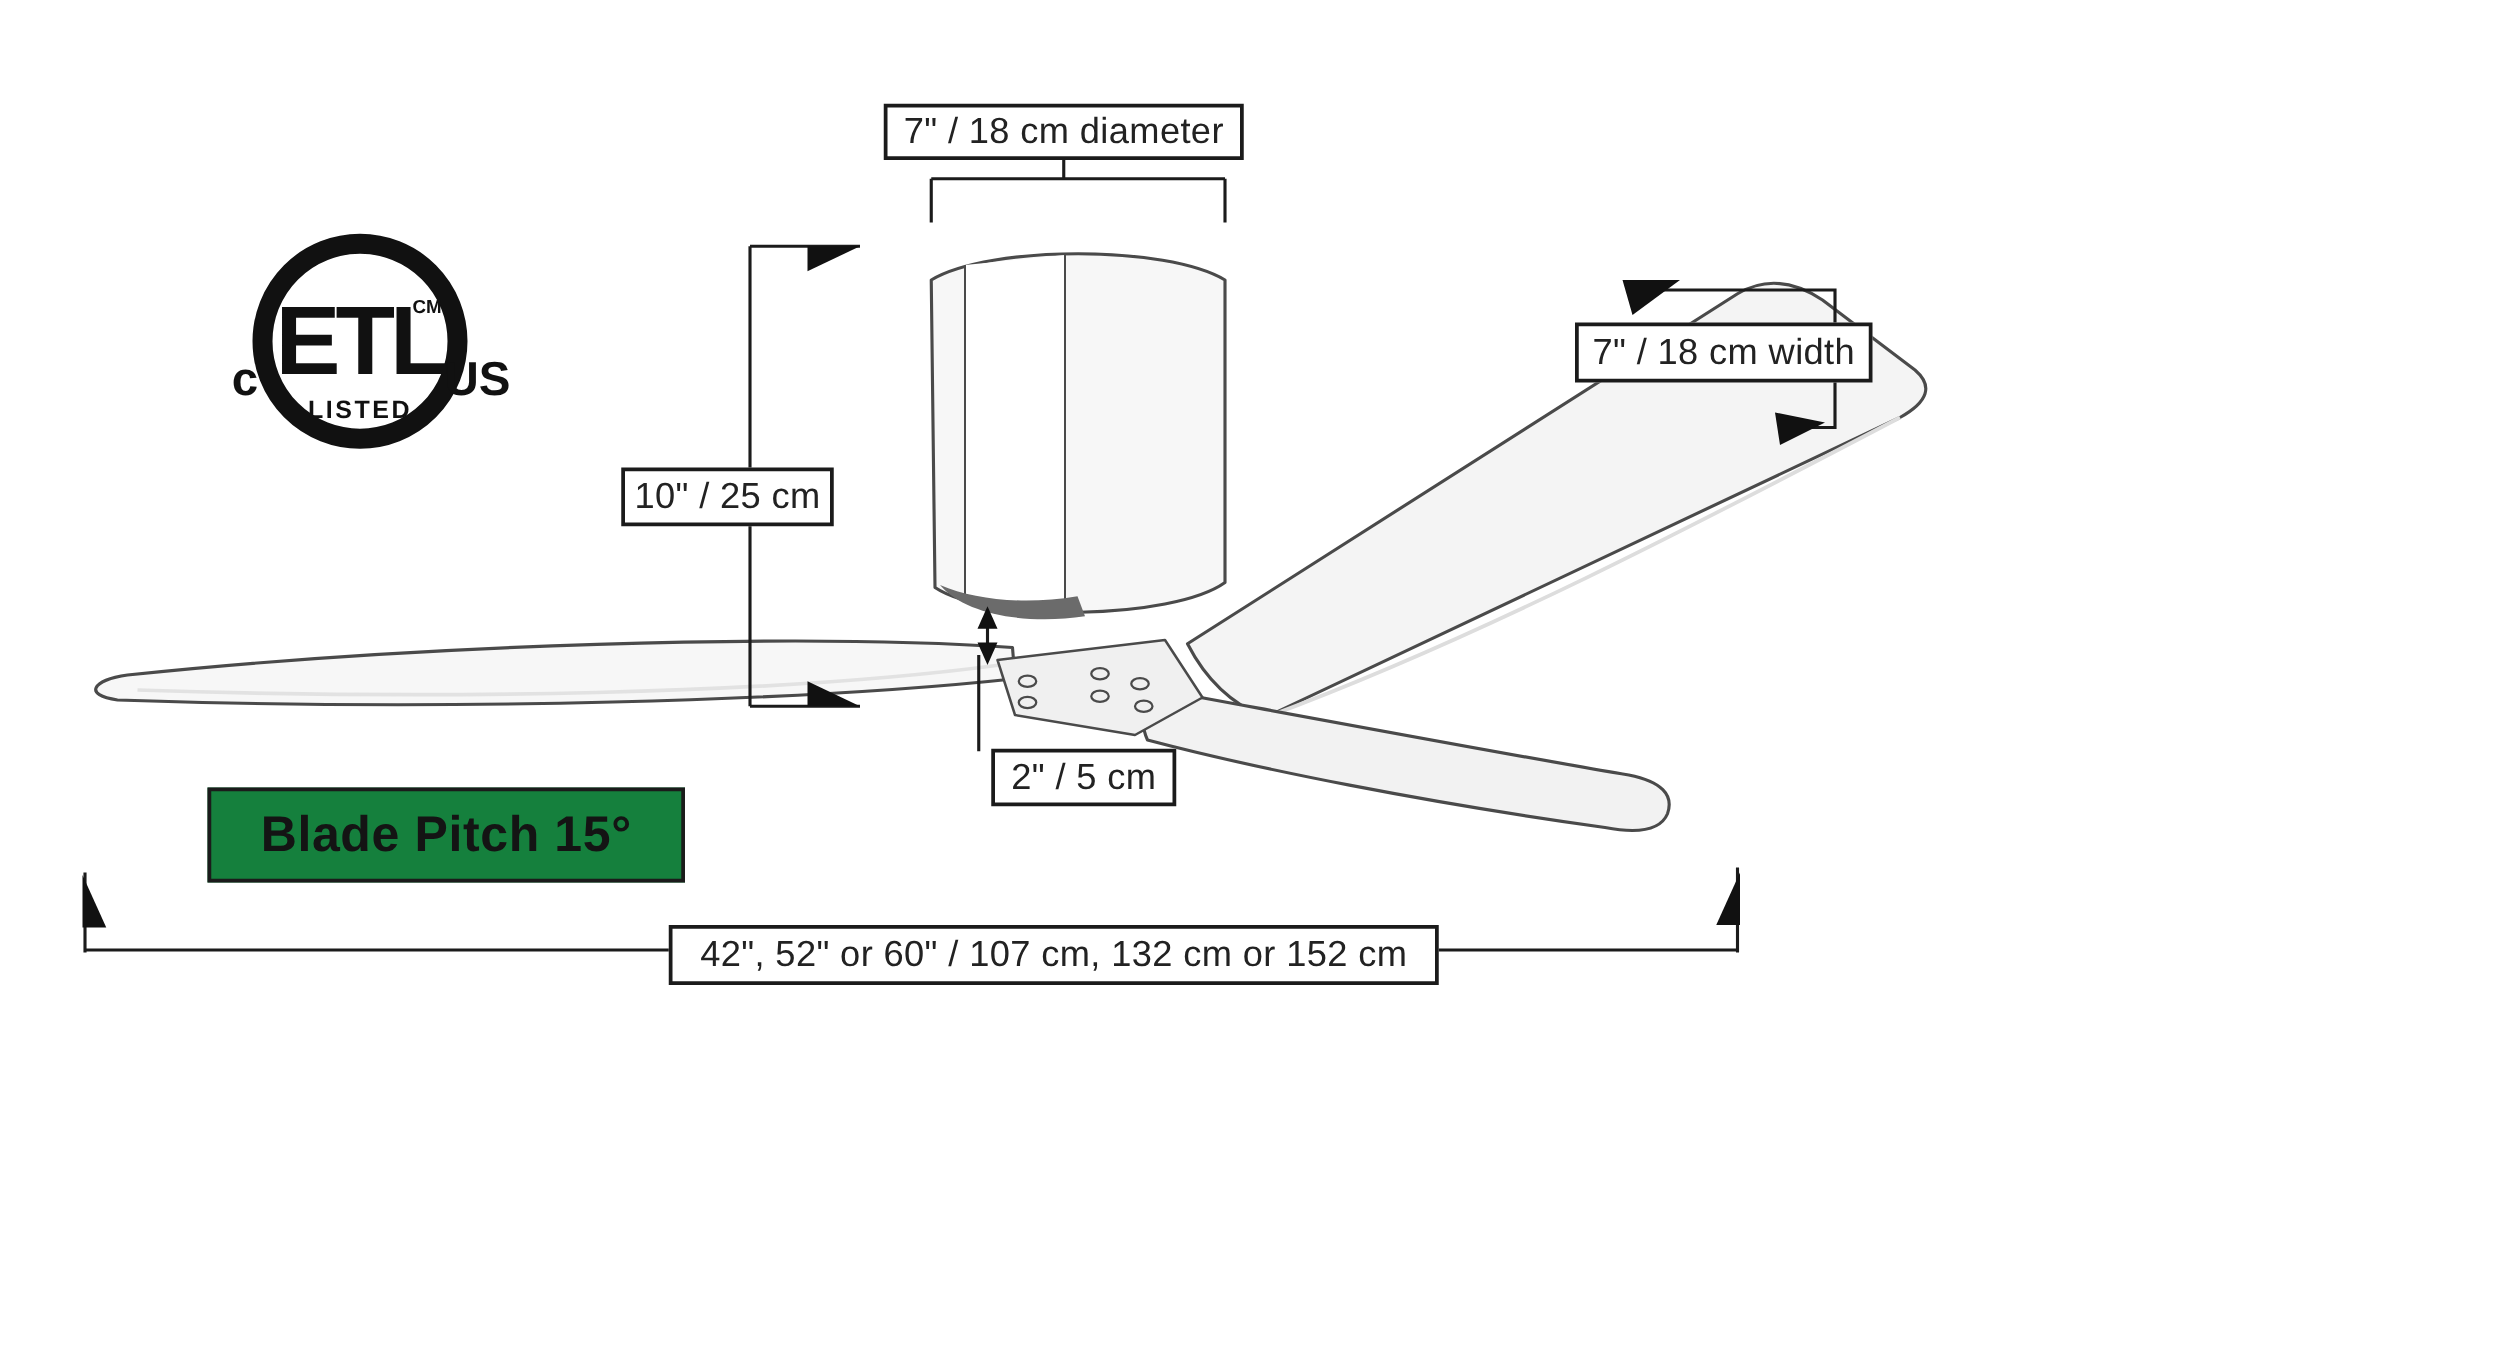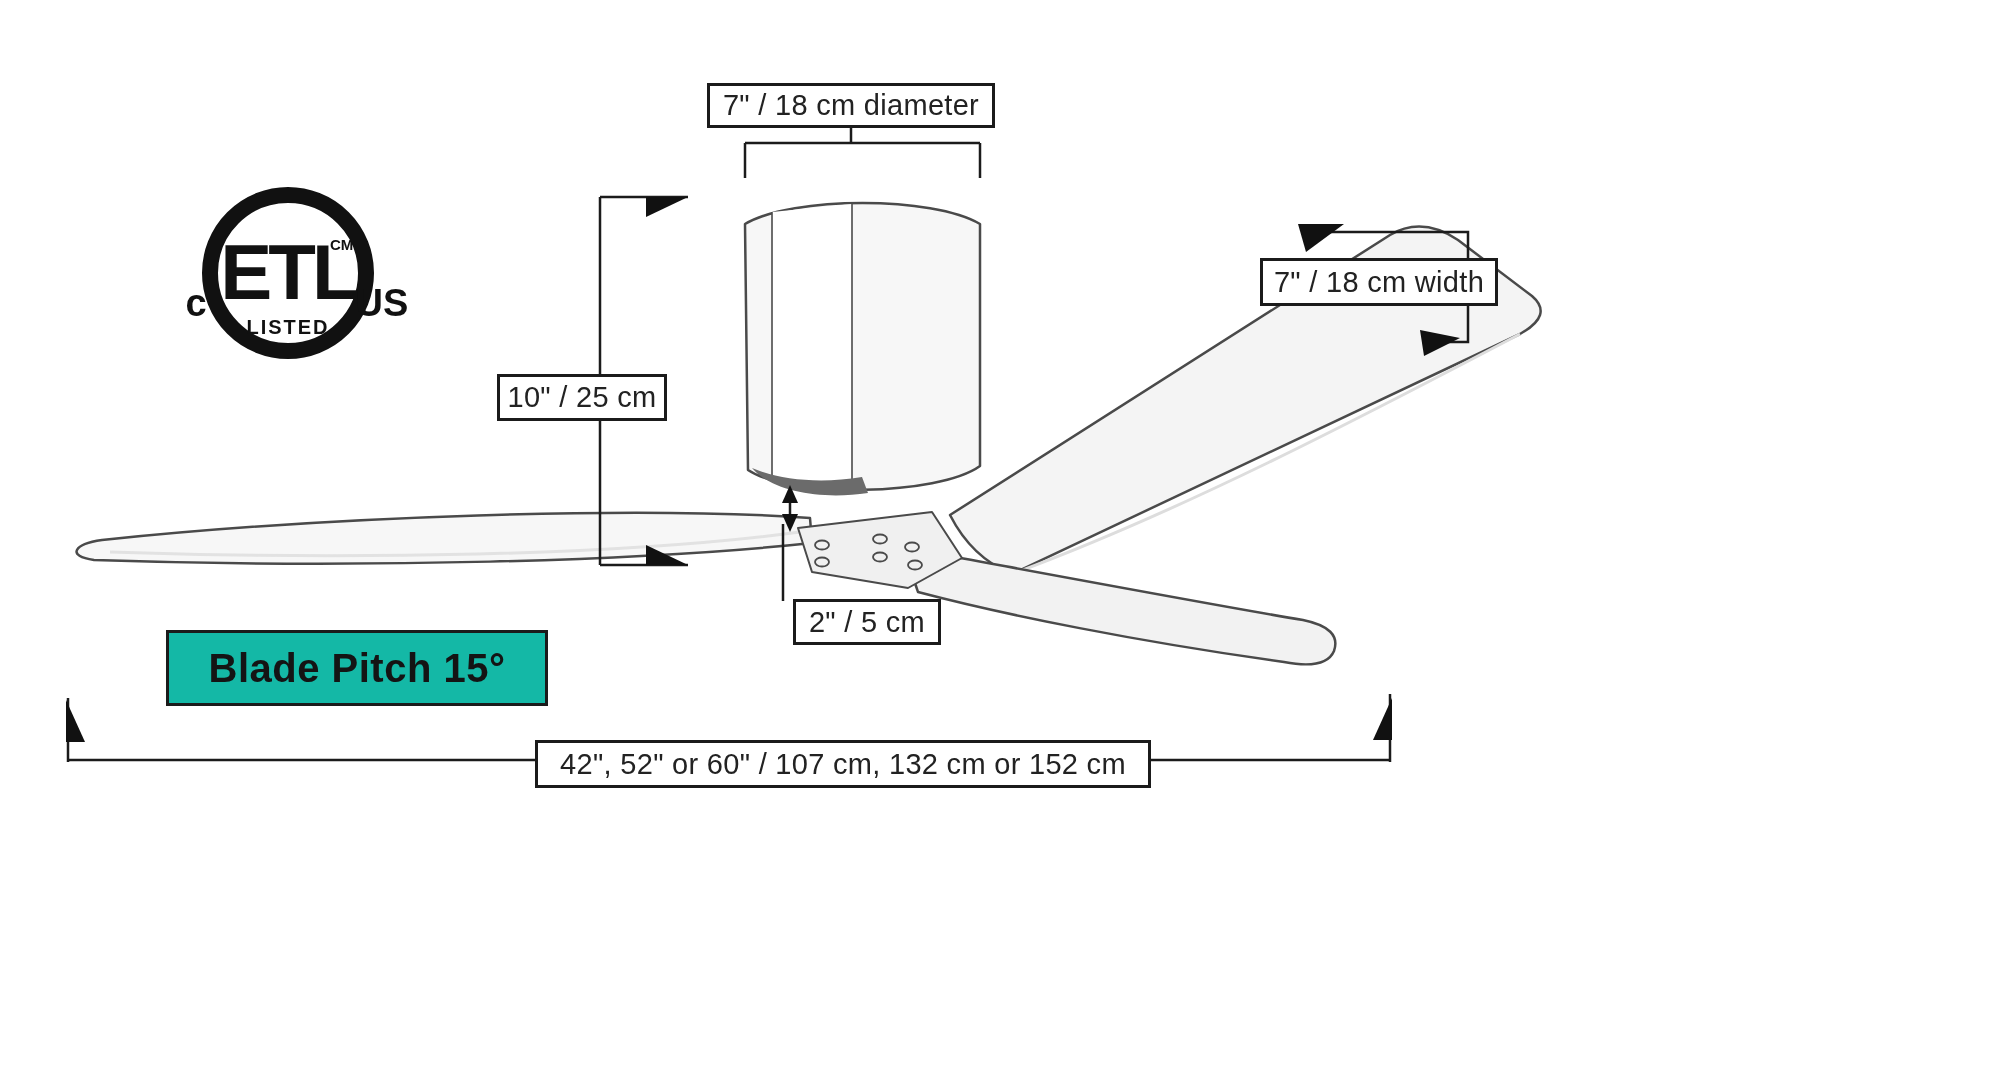--- a/index.html
+++ b/index.html
@@ -15,21 +15,21 @@
   .dim-label {
     position:absolute; z-index:3;
     background:#ffffff;
     border:3px solid #1b1b1b;
     display:flex; align-items:center; justify-content:center;
     font-size:29px; color:#222222; letter-spacing:0.3px;
     white-space:nowrap;
   }
   .pitch-label {
     position:absolute; z-index:3;
-    background:#14b8a6;
+    background:#15803d;
     border:3px solid #1b1b1b;
     display:flex; align-items:center; justify-content:center;
     font-size:40px; font-weight:bold; color:#141414;
     letter-spacing:0.5px;
   }
 </style>
 </head>
 <body>
 
 <div class="canvas">

